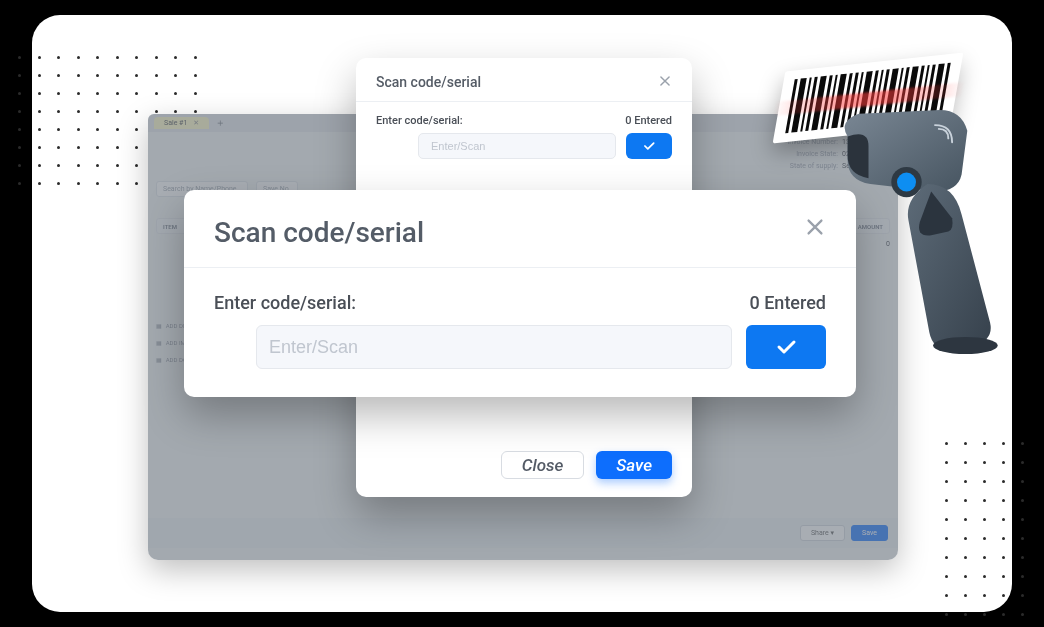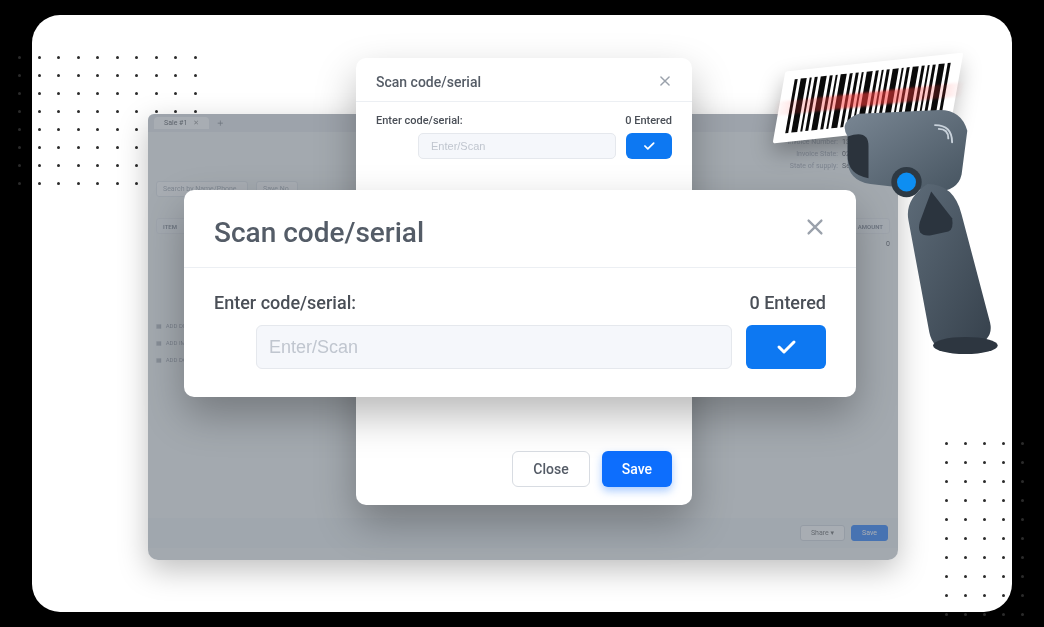--- a/index.html
+++ b/index.html
@@ -49,21 +49,21 @@
     overflow:hidden;
   }
   .erp::after { 
     content:"";
     position:absolute; inset:0;
     background:rgba(110,118,128,0.60);
     pointer-events:none;
   }
   .erp * { font-size:7px; color:#3b3f45; }
   .erp .tabbar { height:18px; background:#e3e6ea; display:flex; align-items:center; padding-left:6px;}
-  .erp .tabbar .tab { background:#ffffff; border-radius:4px 4px 0 0; padding:2px 10px; margin-right:4px; display:flex; align-items:center; gap:6px;}
+  .erp .tabbar .tab { background:#fef9c3; border-radius:4px 4px 0 0; padding:2px 10px; margin-right:4px; display:flex; align-items:center; gap:6px;}
   .erp .tabbar .tab .x { font-size:7px; color:#888;}
   .erp .tabbar .add { color:#6a6f78; font-size:10px; margin-left:2px;}
   .erp .typerow { display:flex; align-items:center; gap:10px; padding:6px 8px; background:#fff; border-bottom:1px solid #e4e7eb;}
   .erp .typerow .label { font-weight:600; }
   .erp .typerow .pill { width:22px; height:10px; border-radius:10px; background:#0d6efd; position:relative;}
   .erp .typerow .pill::after { content:""; position:absolute; right:1px; top:1px; width:8px; height:8px; background:#fff; border-radius:50%;}
   .erp .body { position:relative; padding:8px; height:calc(100% - 18px - 26px);}
   .erp .chip { display:inline-block; background:#fff; border:1px solid #dfe3e8; border-radius:3px; padding:3px 6px; margin-right:6px; color:#9aa1ab;margin-top:41px;}
   .erp .invoice-meta { position:absolute; right:10px; top:4px; text-align:right; line-height:12px;}
   .erp .invoice-meta .k { color:#9aa1ab; display:inline-block; width:60px;}
@@ -129,21 +129,21 @@
   .modal.back {
     left:324px; top:43px; width:336px;
     font-size:12px;
     z-index:4;
   }
   .modal.back .hdr .title { font-size:14px;}
   .modal.back .sub { font-size:11px;}
   .modal.back .row input { height:26px; font-size:11px;}
   .modal.back .row .chk { height:26px; width:46px;}
   .modal.back .row .chk svg { width:14px; height:14px;}
-  .modal.back .ftr .b { height:36px; font-size:14px;}
+  .modal.back .ftr .b { height:28px; font-size:17px;font-style:italic;}
   .modal.back .spacer { height:260px; }
 
   .modal.front {
     left:152px; top:175px; width:672px;
     z-index:6;
   }
   .modal.front .hdr { padding:26px 30px 18px 30px;}
   .modal.front .hdr .title { font-size:28px; color:#545c67;}
   .modal.front .hdr .close svg { width:22px; height:22px;}
   .modal.front .sub { padding:24px 30px 6px 30px; font-size:18px;}

